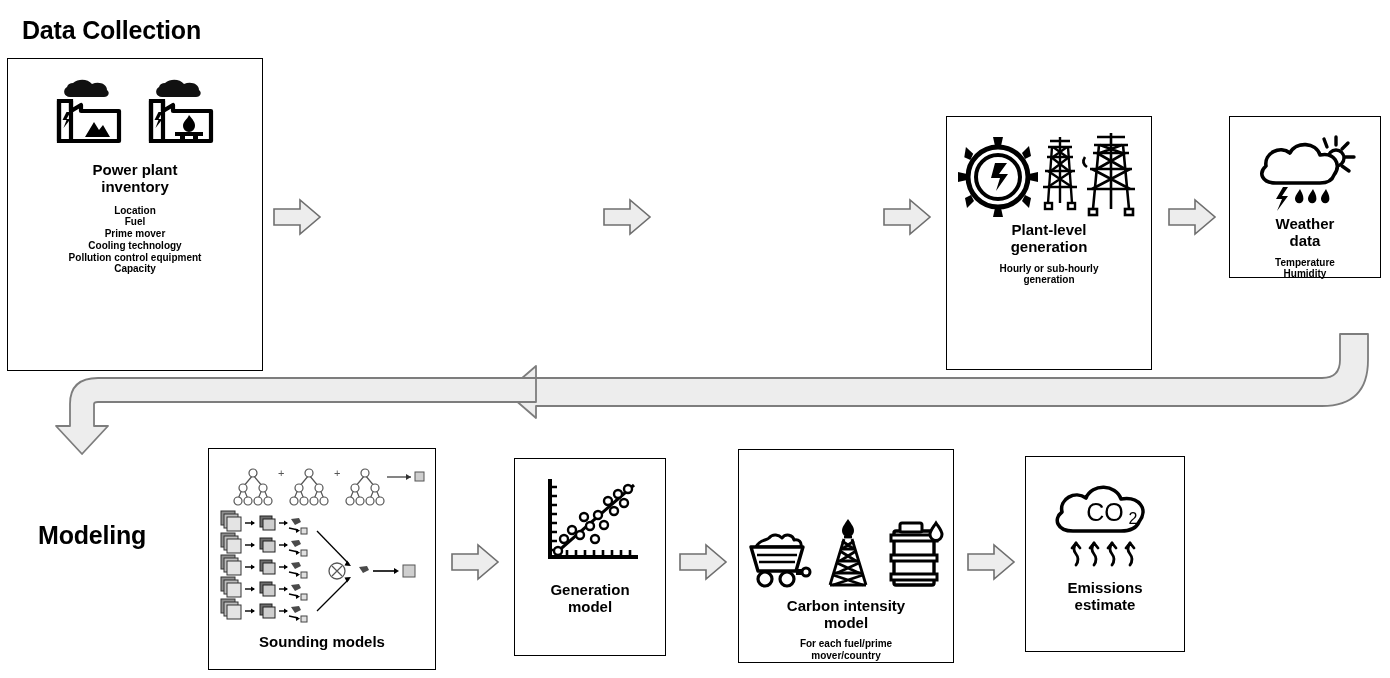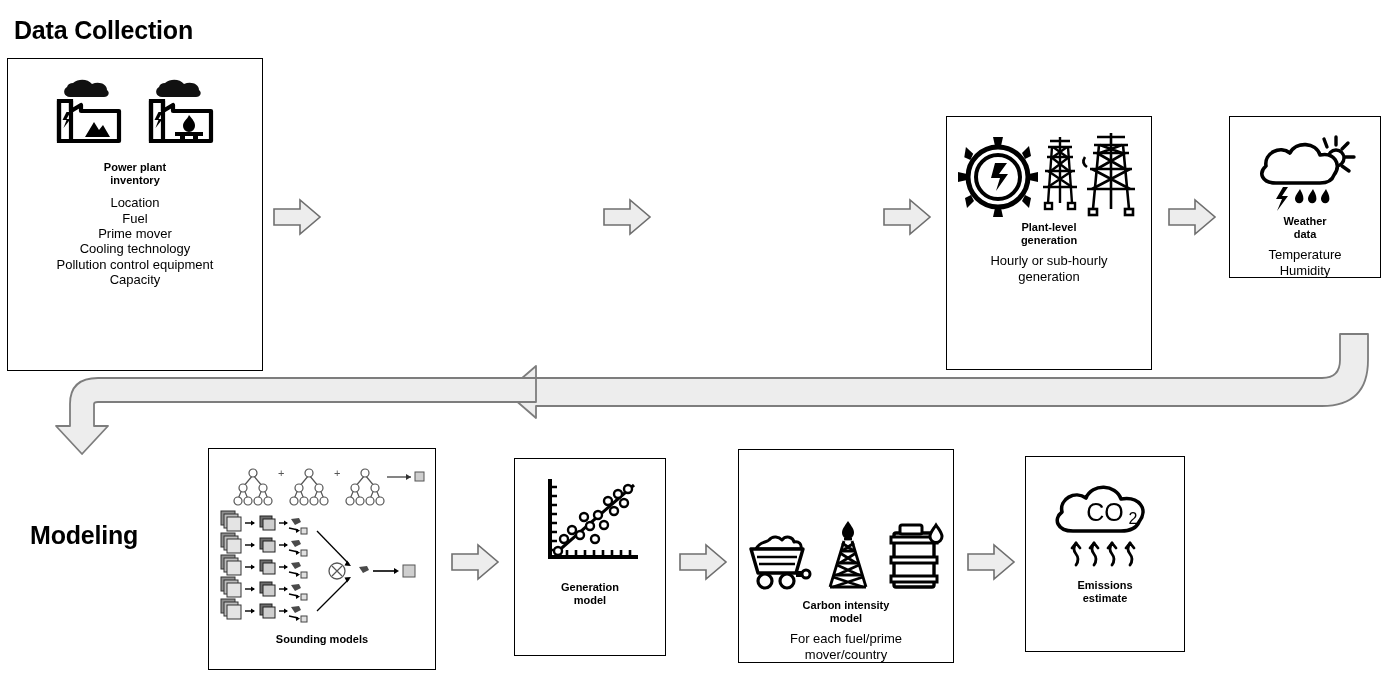--- a/index.html
+++ b/index.html
@@ -5,41 +5,41 @@
   html,body{margin:0;padding:0;}
   body{
     width:1390px;height:678px;
     background:#ffffff;
     font-family:"Liberation Sans", sans-serif;
     color:#000;
     position:relative;
     overflow:hidden;
   }
   .stage{position:absolute;left:0;top:0;width:1390px;height:678px;}
-  .abs{position:absolute;}
+  .abs{position:absolute;margin-left:8px;}
 
   .section-title{
     font-size:25px;font-weight:bold;letter-spacing:-0.2px;
     white-space:nowrap;
   }
 
   .box{
     position:absolute;
     border:1.6px solid #000;
     background:#fff;
     box-sizing:border-box;
     display:flex;
     flex-direction:column;
     align-items:center;
   }
   .box .title{
-    font-size:11px;font-weight:bold;text-align:center;line-height:1.15;
+    font-size:15px;font-weight:bold;text-align:center;line-height:1.15;
   }
   .box .sub{
-    font-size:13px;font-weight:normal;text-align:center;line-height:1.18;
+    font-size:10px;font-weight:bold;text-align:center;line-height:1.18;
   }
 
   .icon-row{display:flex;align-items:flex-end;justify-content:center;gap:8px;}
 
   
   .thumb-geo{
     width:190px;height:128px;
     background:
       linear-gradient(100deg, rgba(220,60,70,0.38) 0 2.5%, rgba(0,0,0,0) 2.5% 100%),
       linear-gradient(0deg, rgba(150,60,180,0.30) 0 22%, rgba(0,0,0,0) 22% 100%),

